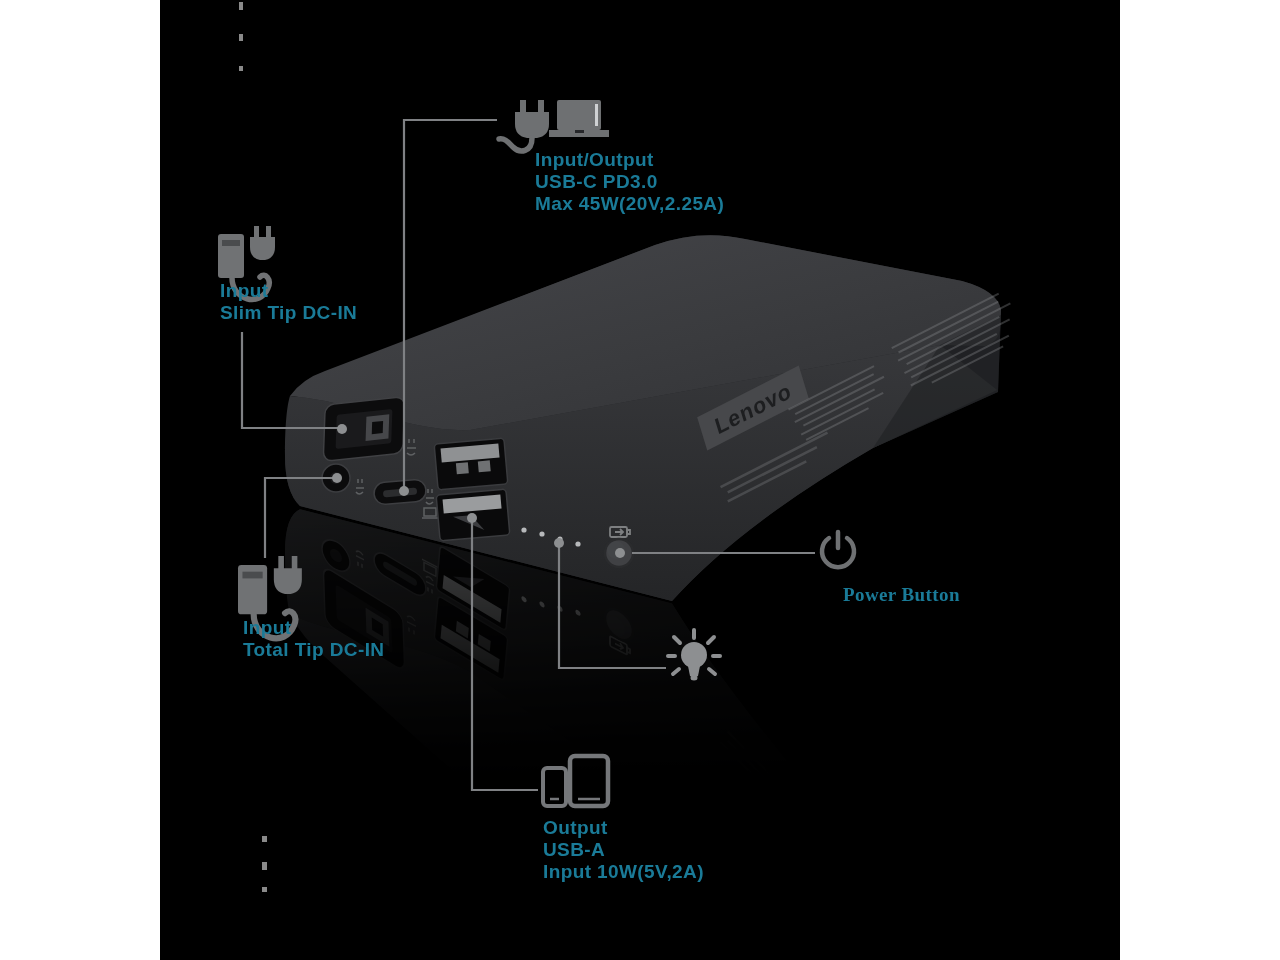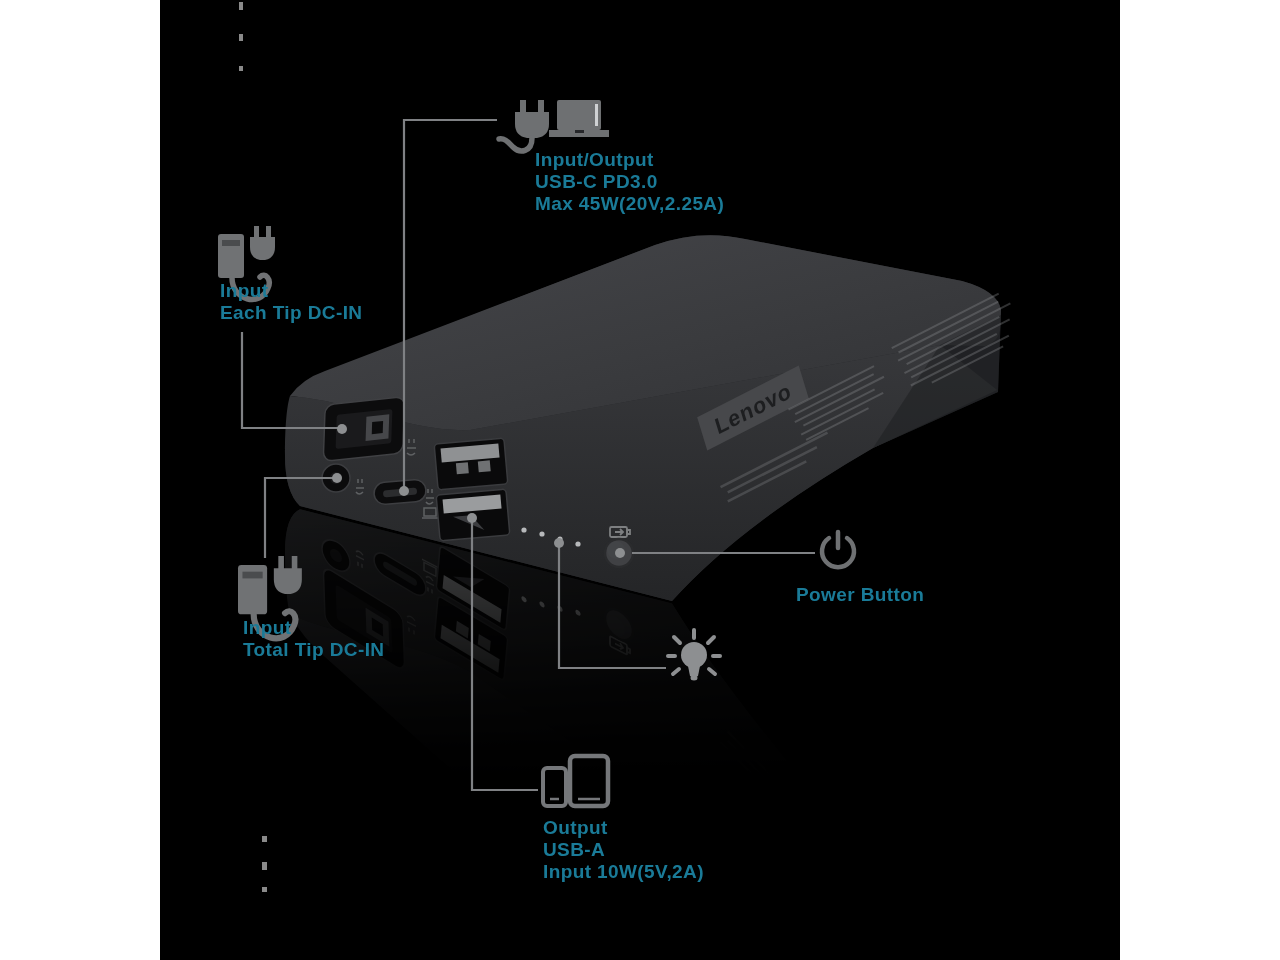--- a/index.html
+++ b/index.html
@@ -221,29 +221,29 @@
     </svg>
 
     <div class="label" style="left:375px;top:149px;">
       <div>Input/Output</div>
       <div>USB-C PD3.0</div>
       <div>Max 45W(20V,2.25A)</div>
     </div>
 
     <div class="label" style="left:60px;top:280px;">
       <div>Input</div>
-      <div>Each Tip DC-IN</div>
+      <div>Slim Tip DC-IN</div>
     </div>
 
     <div class="label" style="left:83px;top:617px;">
       <div>Input</div>
       <div>Total Tip DC-IN</div>
     </div>
 
-    <div class="label" style="left:636px;top:584px;">
+    <div class="label" style="left:683px;top:584px;font-family:Liberation Serif, serif;">
       <div>Power Button</div>
     </div>
 
 
     <div class="label" style="left:383px;top:805px;margin-top:12px;">
       <div>Output</div>
       <div>USB-A</div>
       <div>Input 10W(5V,2A)</div>
     </div>
 

